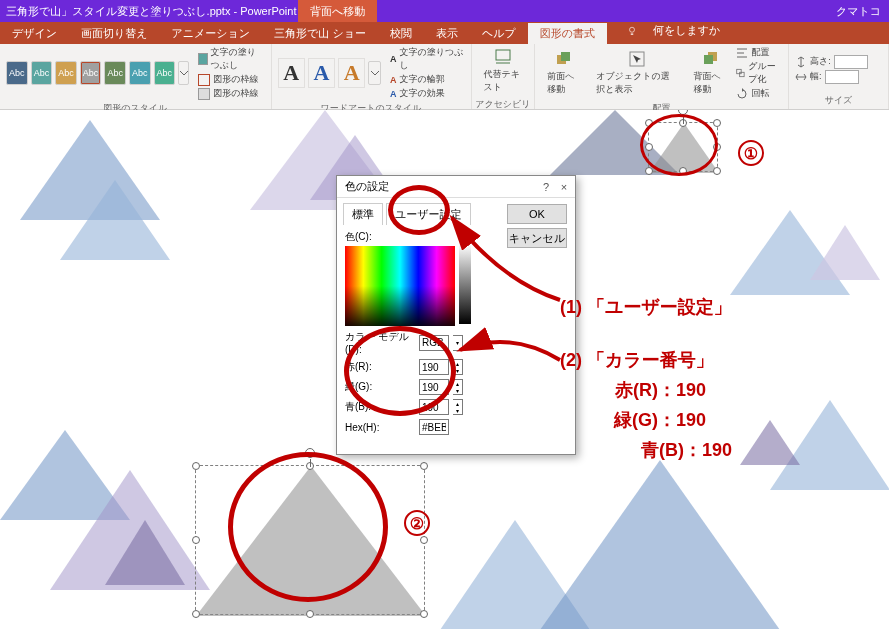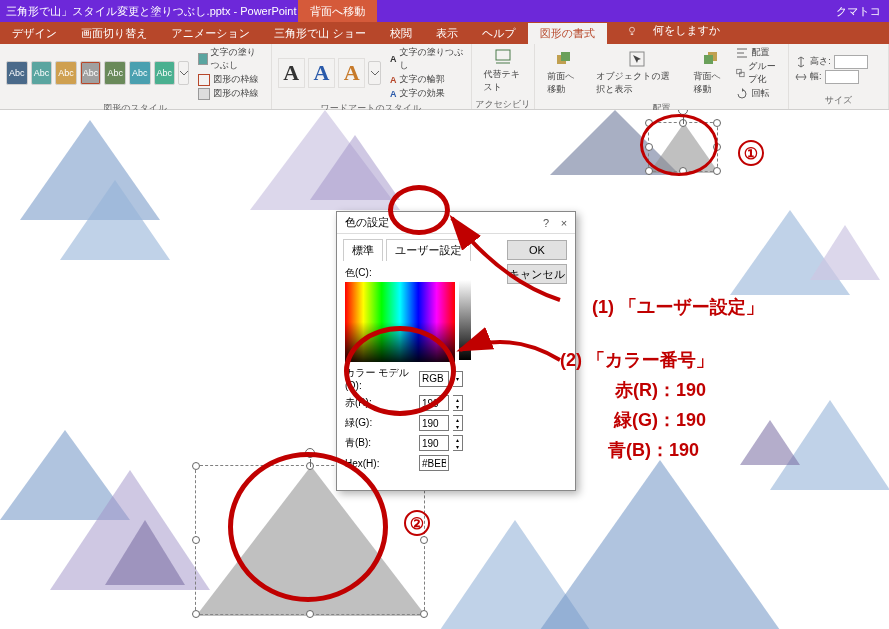--- a/index.html
+++ b/index.html
@@ -40,21 +40,21 @@
 
   .tri { position:absolute; }
 
   
   .sel-box { position:absolute; border:1px dashed #7f7f7f; }
   .handle { position:absolute; width:8px; height:8px; background:#fff; border:1px solid #666; border-radius:50%; }
   .rot-handle { position:absolute; width:10px; height:10px; border:1px solid #666; border-radius:50%; background:#fff; left:50%; transform:translateX(-50%); top:-18px;}
   .rot-handle::before { content:""; position:absolute; left:50%; top:10px; width:1px; height:8px; background:#666; }
 
   
-  .dialog { position:absolute; left:336px; top:175px; width:240px; height:280px; background:#fff; border:1px solid #888; box-shadow:3px 3px 8px rgba(0,0,0,.3); font-size:11px;margin-top:36px; }
+  .dialog { position:absolute; left:336px; top:175px; width:240px; height:280px; background:#fff; border:1px solid #888; box-shadow:3px 3px 8px rgba(0,0,0,.3); font-size:11px; }
   .dialog .dtitle { height:22px; display:flex; align-items:center; justify-content:space-between; padding:0 4px 0 8px; border-bottom:1px solid #ddd; }
   .dialog .dtitle .btns { display:flex; gap:4px; }
   .dialog .dtitle .btns span { width:14px; text-align:center; cursor:pointer; color:#555; font-size:11px; line-height:14px; }
   .dialog .dtabs { height:22px; padding-left:6px; }
   .dialog .dtabs span { display:inline-block; padding:3px 8px; border:1px solid #ccc; border-bottom:none; background:#fff; position:relative; top:1px; cursor:pointer; }
   .dialog .dtabs span.sel { background:#fff; }
   .dialog .okbar { position:absolute; right:8px; top:28px; display:flex; flex-direction:column; gap:4px; }
   .dialog .okbar button { width:60px; height:20px; font-size:11px; background:#e1e1e1; border:1px solid #adadad; cursor:pointer; }
   .dialog .body { padding:6px 8px; }
   .dialog .clabel { font-size:10px; }
@@ -430,18 +430,18 @@
   </svg>
   <svg class="arrow-svg" style="left:450px;top:320px" width="120" height="70">
     <defs>
         <marker id="ah2" markerWidth="10" markerHeight="10" refX="8" refY="3" orient="auto">
           <path d="M0,0 L9,3 L0,6 z" fill="#c00000"></path>
         </marker>
       </defs>
     <path d="M110,40 Q60,10 10,30" fill="none" stroke="#c00000" stroke-width="4" marker-end="url(#ah2)"></path>
   </svg>
 
-  <div class="anno-text" style="left:592px;top:295px">(1) 「ユーザー設定」</div>
+  <div class="anno-text" style="left:560px;top:295px">(1) 「ユーザー設定」</div>
   <div class="anno-text" style="left:560px;top:348px">(2) 「カラー番号」</div>
   <div class="anno-text" style="left:615px;top:378px">赤(R)：190</div>
   <div class="anno-text" style="left:614px;top:408px">緑(G)：190</div>
-  <div class="anno-text" style="left:608px;top:438px">青(B)：190</div>
+  <div class="anno-text" style="left:641px;top:438px">青(B)：190</div>
 </div>
 
 </body></html>

